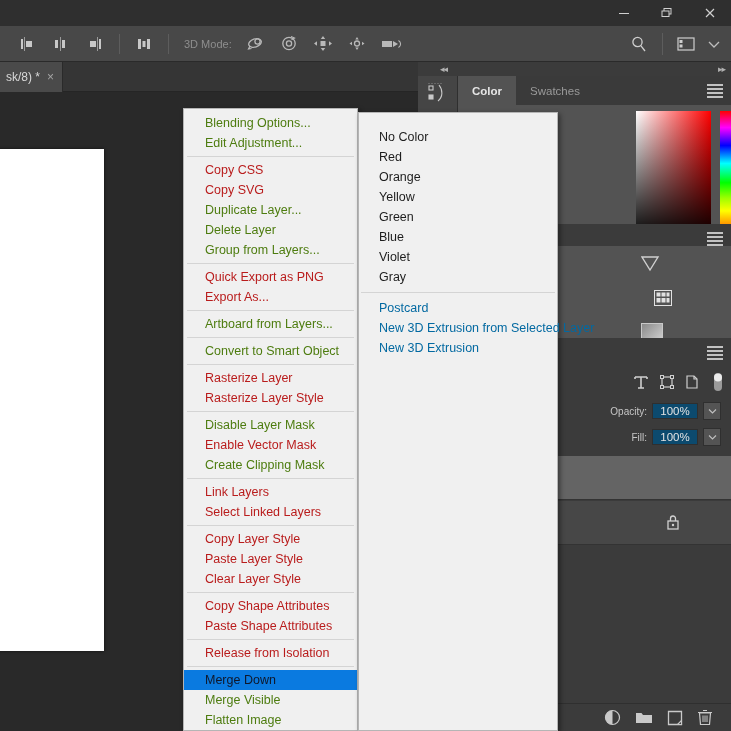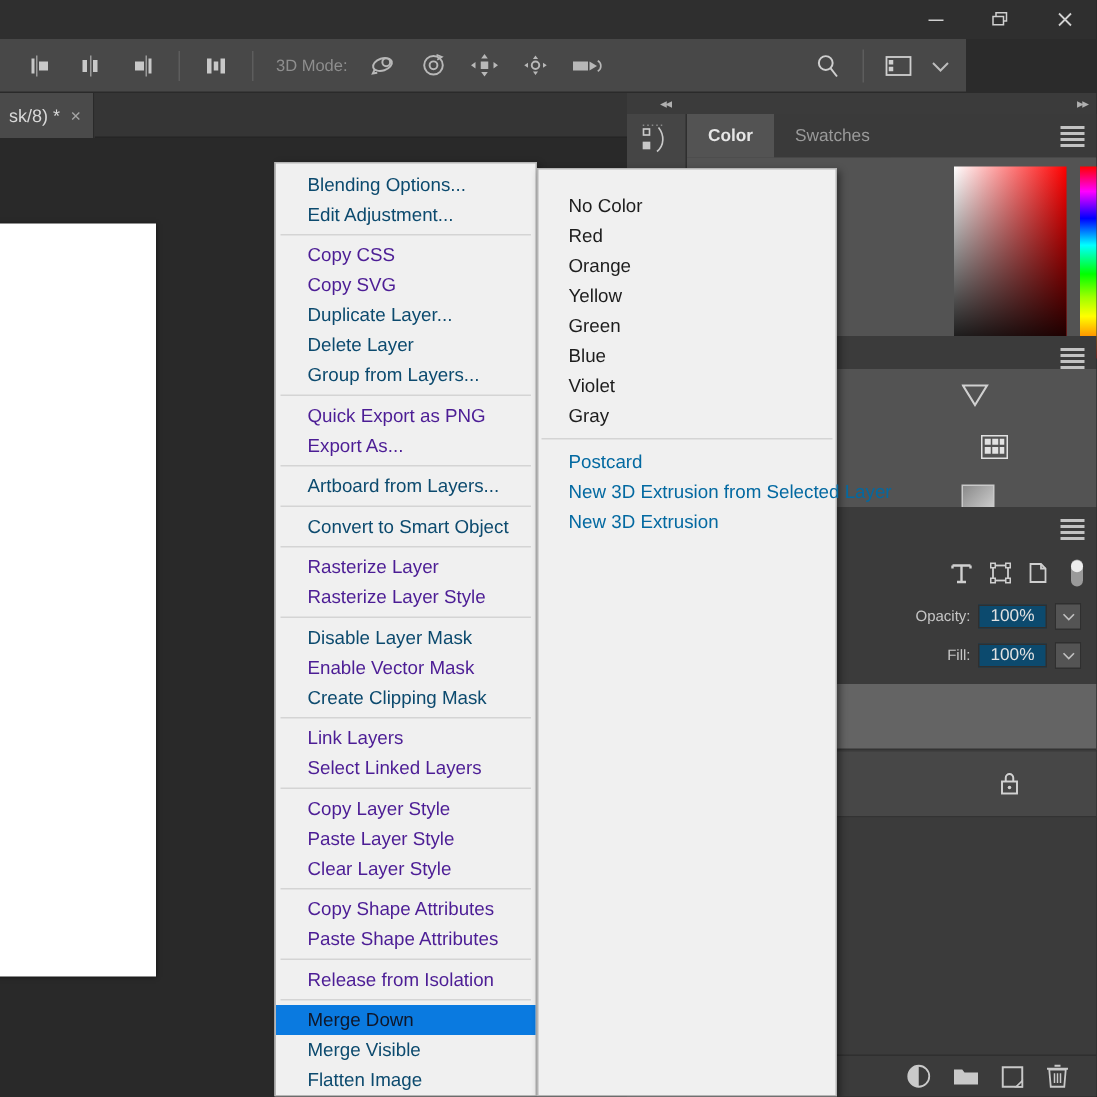--- a/index.html
+++ b/index.html
@@ -18,21 +18,21 @@
   }
   .winbtns{ position:absolute; right:0; top:0; height:26px; display:flex; }
   .winbtn{
     width:43px; height:26px; display:flex; align-items:center; justify-content:center;
     color:#d0d0d0;
   }
   .winbtn svg{ display:block; }
 
   
   .optionsbar{
-    position:absolute; left:0; top:26px; width:644px; height:36px;
+    position:absolute; left:0; top:26px; width:731px; height:36px;
     background:#484848; border-bottom:1px solid #2a2a2a;
     display:flex; align-items:center;
   }
   .ob-icon{
     width:30px; height:30px; margin:0 2px;
     display:flex; align-items:center; justify-content:center;
     color:#c8c8c8;
   }
   .ob-sep{ width:1px; height:20px; background:#5d5d5d; margin:0 7px; }
   .ob-label{
@@ -192,23 +192,23 @@
 
   
   .ctxmenu{
     position:absolute; left:183px; top:108px; width:175px; height:623px;
     background:#f0f0f0; border:1px solid #b5b5b5;
     box-shadow:2px 2px 5px rgba(0,0,0,.45);
     padding-top:4px;
   }
   .mi{
     height:20px; line-height:20px; padding-left:21px;
-    font-size:12.5px; color:#0c4a6e; white-space:nowrap;
-  }
-  .mi.dim{ color:#4c1d95; }
+    font-size:12.5px; color:#4d7c0f; white-space:nowrap;
+  }
+  .mi.dim{ color:#b91c1c; }
   .mi.hl{ background:#0a7ae0; color:#0f172a; }
   .msep{ height:1px; background:#d4d4d4; margin:3px 3px; }
 
   
   .submenu{
     position:absolute; left:358px; top:112px; width:200px; height:619px;
     background:#f0f0f0; border:1px solid #b5b5b5;
     box-shadow:2px 2px 5px rgba(0,0,0,.45);
     padding-top:14px;
   }

